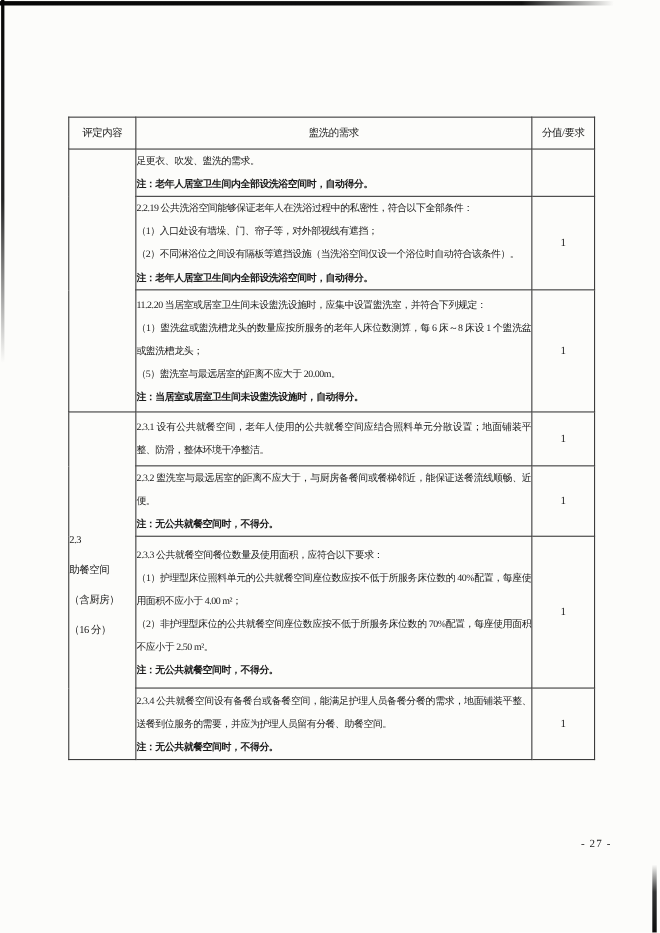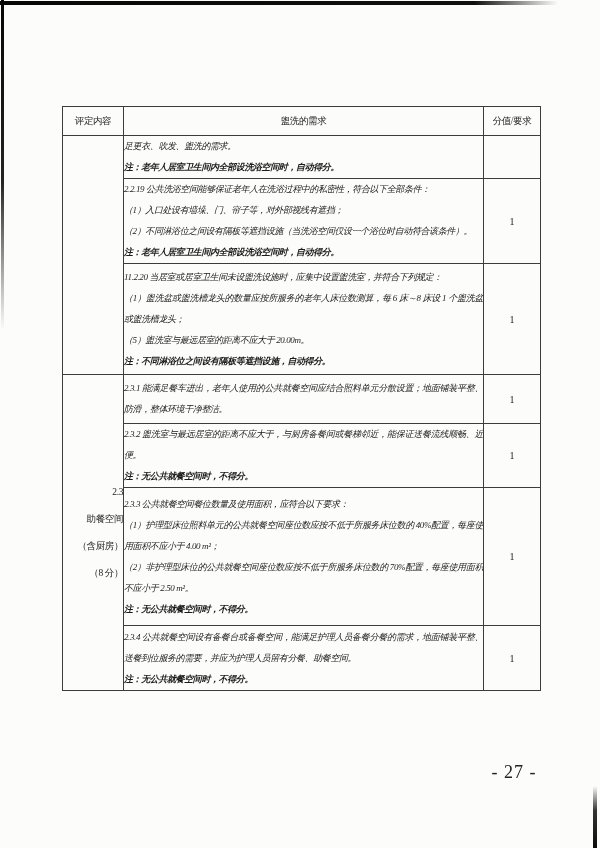--- a/index.html
+++ b/index.html
@@ -54,50 +54,49 @@
   }
   .eval-table th {
     font-weight: normal;
     font-size: 9.5px;
     text-align: center;
     vertical-align: middle;
   }
   .content-cell {
     vertical-align: middle;
     padding: 2px 3px;
-    font-style: italic;
   }
   .content-cell p {
     margin: 0;
     line-height: 21px;
     text-align: justify;
   }
   .content-cell p.note { font-weight: 600; }
   .label-cell {
     vertical-align: middle;
-    text-align: right;
+    text-align: left;
     font-size: 9.5px;
   }
   .label-cell p {
     margin: 0;
     line-height: 27px;
   }
   .score-cell {
     text-align: center;
     vertical-align: middle;
     font-size: 10px;
     letter-spacing: 0;
   }
 
   .page-number {
     position: absolute;
-    left: 490px; top: 762px;
+    left: 518px; top: 762px;
     width: 48px;
     text-align: center;
-    font-size: 18px;
+    font-size: 10px;
     letter-spacing: 1px;
     color: #222;
   }
 </style>
 </head>
 <body>
 
 <div class="page">
 
   <div class="scan-edge-top"></div>
@@ -135,34 +134,34 @@
         <p class="note">注：老年人居室卫生间内全部设洗浴空间时，自动得分。</p>
       </td>
       <td class="score-cell">1</td>
     </tr>
 
     <tr style="height:111px">
       <td class="content-cell">
         <p>11.2.20 当居室或居室卫生间未设盥洗设施时，应集中设置盥洗室，并符合下列规定：</p>
         <p>（1）盥洗盆或盥洗槽龙头的数量应按所服务的老年人床位数测算，每 6 床～8 床设 1 个盥洗盆或盥洗槽龙头；</p>
         <p>（5）盥洗室与最远居室的距离不应大于 20.00m。</p>
-        <p class="note">注：不同淋浴位之间设有隔板等遮挡设施，自动得分。</p>
+        <p class="note">注：当居室或居室卫生间未设盥洗设施时，自动得分。</p>
       </td>
       <td class="score-cell">1</td>
     </tr>
 
     <tr style="height:49px">
       <td class="label-cell" rowspan="4">
         <p>2.3</p>
         <p>助餐空间</p>
         <p>（含厨房）</p>
-        <p>（8 分）</p>
+        <p>（16 分）</p>
       </td>
       <td class="content-cell">
-        <p>2.3.1 能满足餐车进出，老年人使用的公共就餐空间应结合照料单元分散设置；地面铺装平整、防滑，整体环境干净整洁。</p>
+        <p>2.3.1 设有公共就餐空间，老年人使用的公共就餐空间应结合照料单元分散设置；地面铺装平整、防滑，整体环境干净整洁。</p>
       </td>
       <td class="score-cell">1</td>
     </tr>
 
     <tr style="height:62px">
       <td class="content-cell">
         <p>2.3.2 盥洗室与最远居室的距离不应大于，与厨房备餐间或餐梯邻近，能保证送餐流线顺畅、近便。</p>
         <p class="note">注：无公共就餐空间时，不得分。</p>
       </td>
       <td class="score-cell">1</td>

